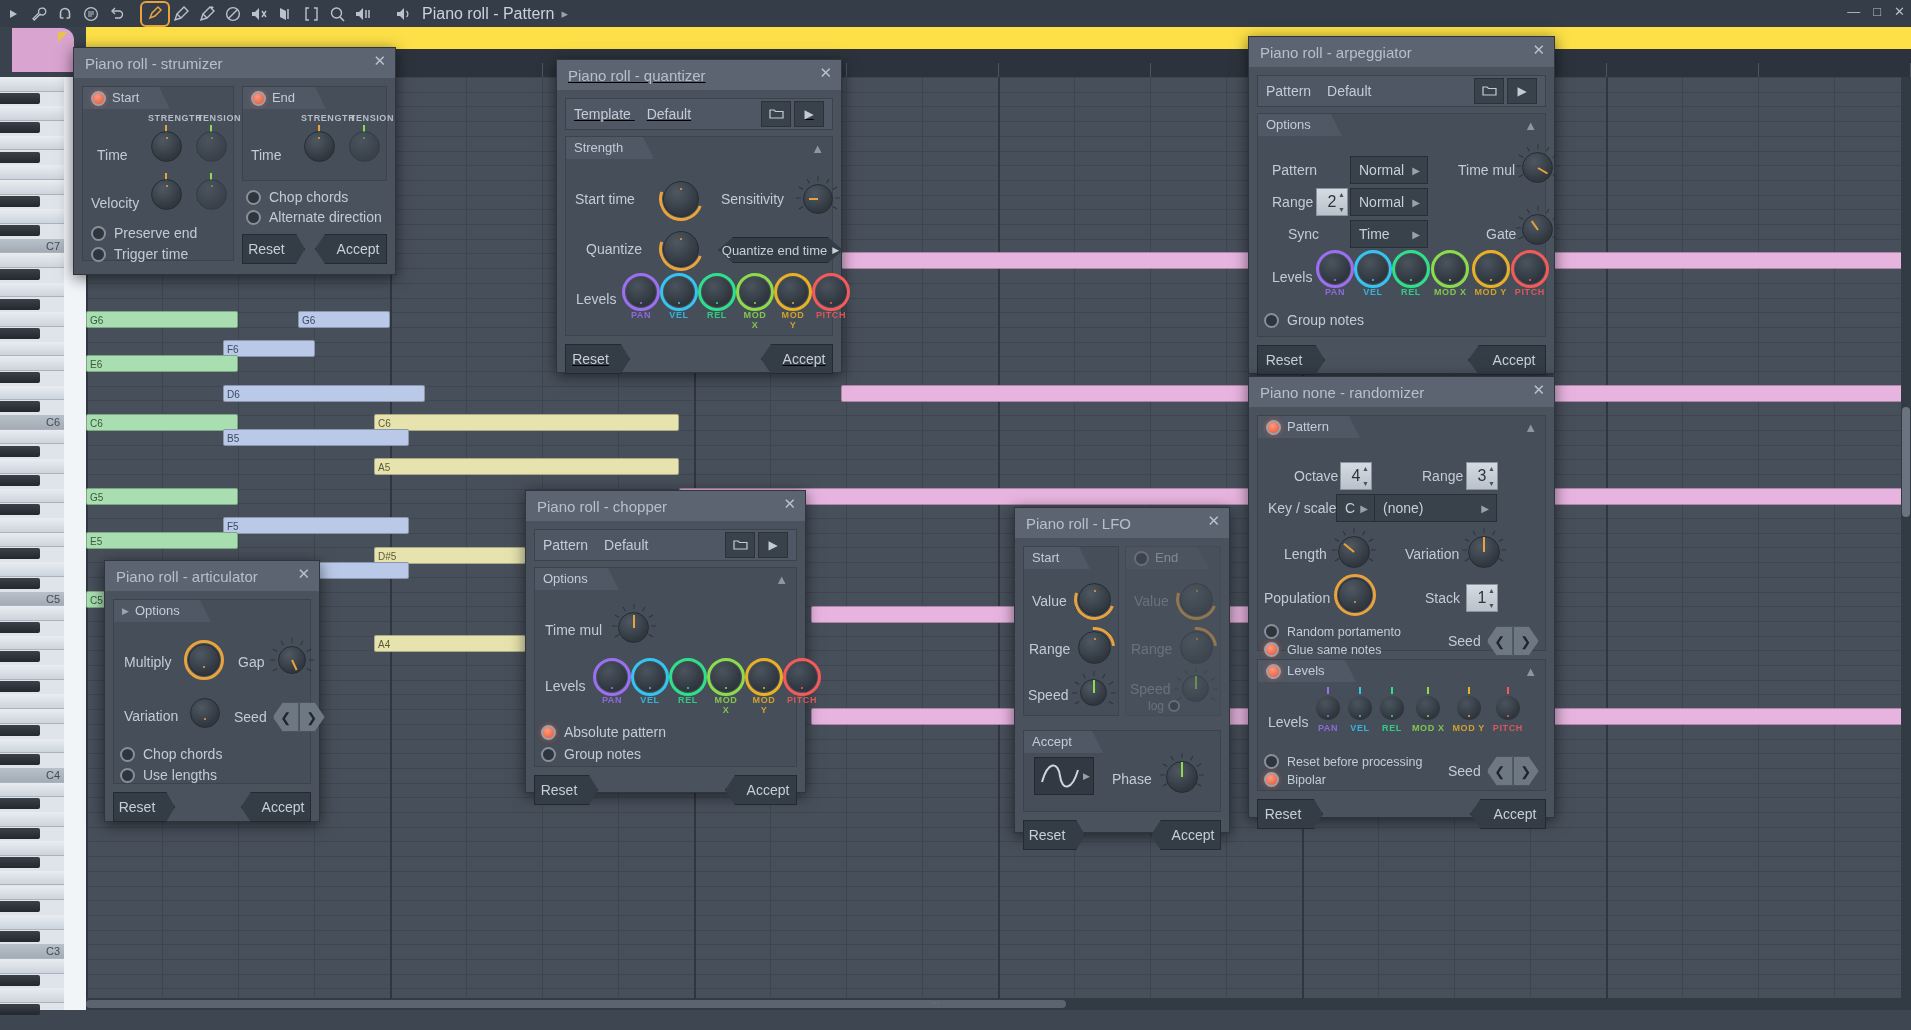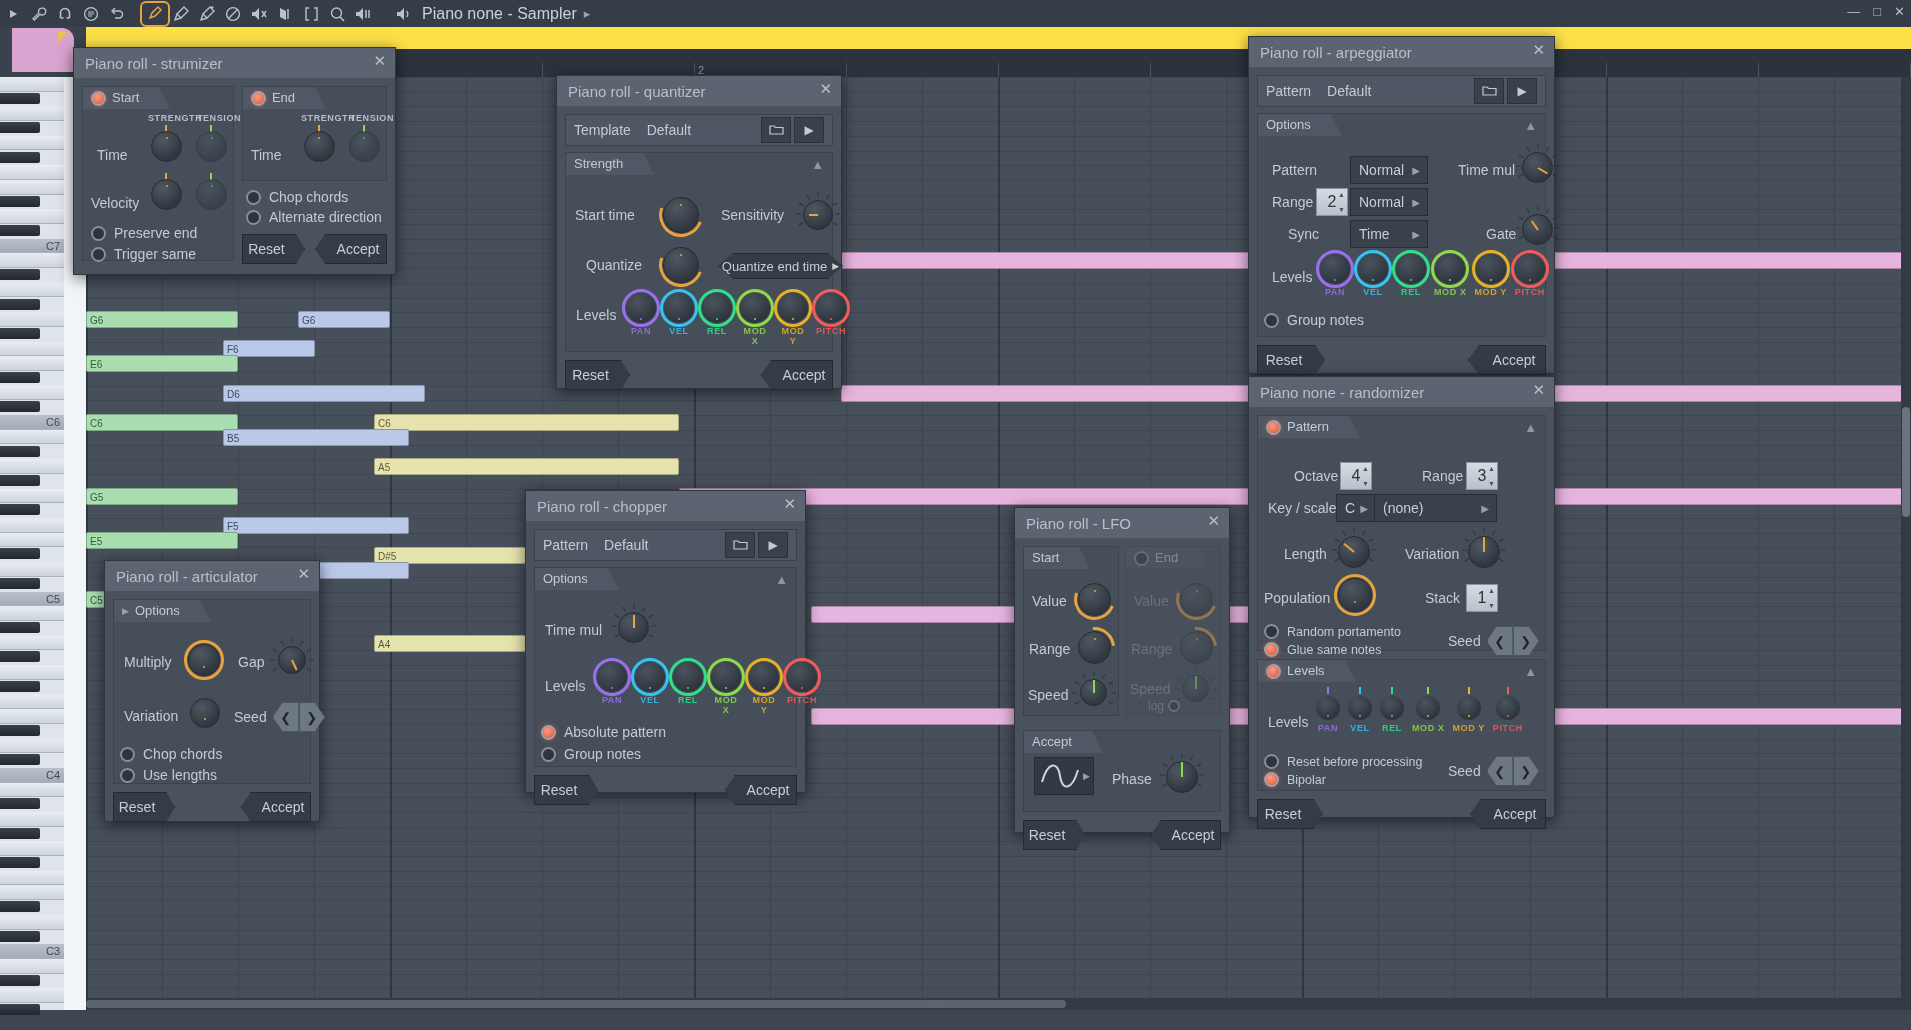--- a/index.html
+++ b/index.html
@@ -262,21 +262,21 @@
         <path d="M12 4v8M15 4v8" stroke="#b9c2cc" stroke-width="1.5"></path>
       </svg>
     </div>
   <div style="width:14px"></div>
   <div class="tb-icon">
       <svg width="18" height="16" viewBox="0 0 18 16">
         <polygon points="3,6 6,6 10,2 10,14 6,10 3,10" fill="#b9c2cc"></polygon>
         <path d="M12.5 5a4 4 0 0 1 0 6" fill="none" stroke="#b9c2cc" stroke-width="1.3"></path>
       </svg>
     </div>
-  <div id="tb-title">Piano none - Sampler</div>
+  <div id="tb-title">Piano roll - Pattern</div>
   <div id="tb-arrow">▸</div>
   <div id="win-ctl">
     <span>—</span>
     <span>□</span>
     <span>✕</span>
   </div>
 </div>
 
 <div id="prbody">
 
@@ -537,21 +537,21 @@
           </div>
         <div class="knob" style="left:113px;top:70px;width:31px;height:31px;position:absolute;opacity:.55">
             <div class="dot top" style="background:#8ddb4a"></div>
           </div>
         <div class="rrow" style="position:absolute;left:8px;top:112px;">
           <span class="radio"></span>
           <span class="lab">Preserve end</span>
           </div>
         <div class="rrow" style="position:absolute;left:8px;top:133px;">
           <span class="radio"></span>
-          <span class="lab">Trigger same</span>
+          <span class="lab">Trigger time</span>
           </div>
       </div>
     </div>
 
     <div style="width:148px;">
       <div class="group" style="height:95px;padding:0;">
         <div class="ghead">
             <div class="gtab">
           <span class="radio on"></span>
           <span>End</span>
@@ -580,21 +580,21 @@
         <span class="lab">Alternate direction</span>
         </div>
       <div style="display:flex;justify-content:space-between;margin-top:9px;">
         <div class="hexbtn r" style="width:63px;">Reset</div>
         <div class="hexbtn l" style="width:72px;">Accept</div>
       </div>
     </div>
   </div>
 </div>
 
-<div class="dlg" id="dlg-quantizer" style="left:556px;top:75px;width:286px;height:314px;">
+<div class="dlg" id="dlg-quantizer" style="left:556px;top:59px;width:286px;height:314px;text-decoration:underline;">
   <div class="tbar">
     <span class="t">Piano roll - quantizer</span>
     <span class="x">✕</span>
   </div>
   <div class="body">
     <div class="field" style="justify-content:space-between;height:32px;">
       <span><span>Template</span>
         <span style="margin-left:12px;">Default</span></span>
       <span style="display:flex;gap:3px;">
         <span class="fbtn">

